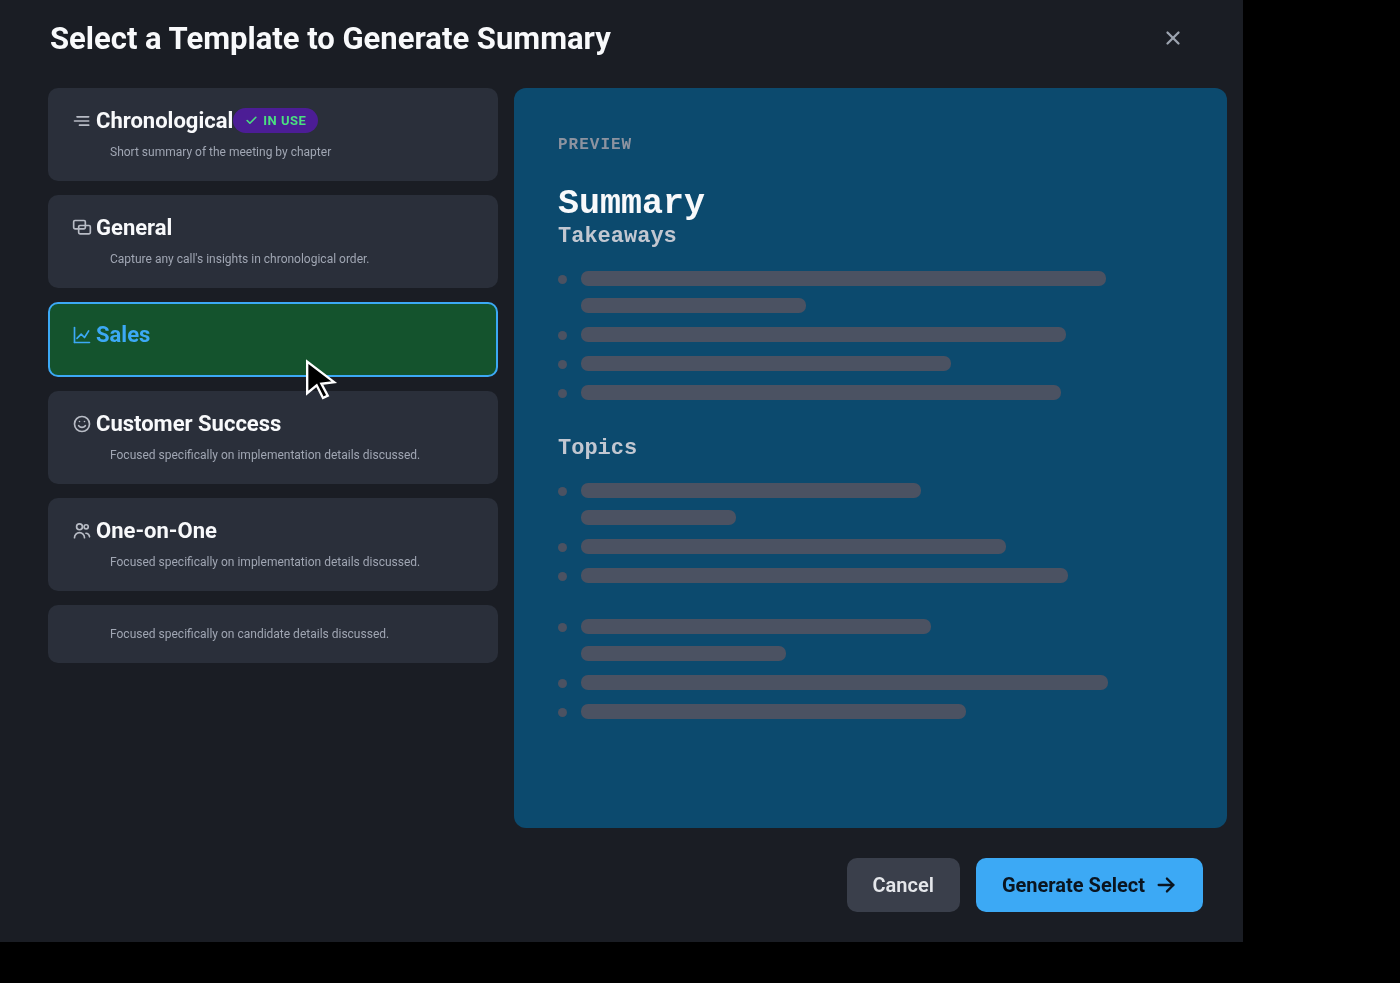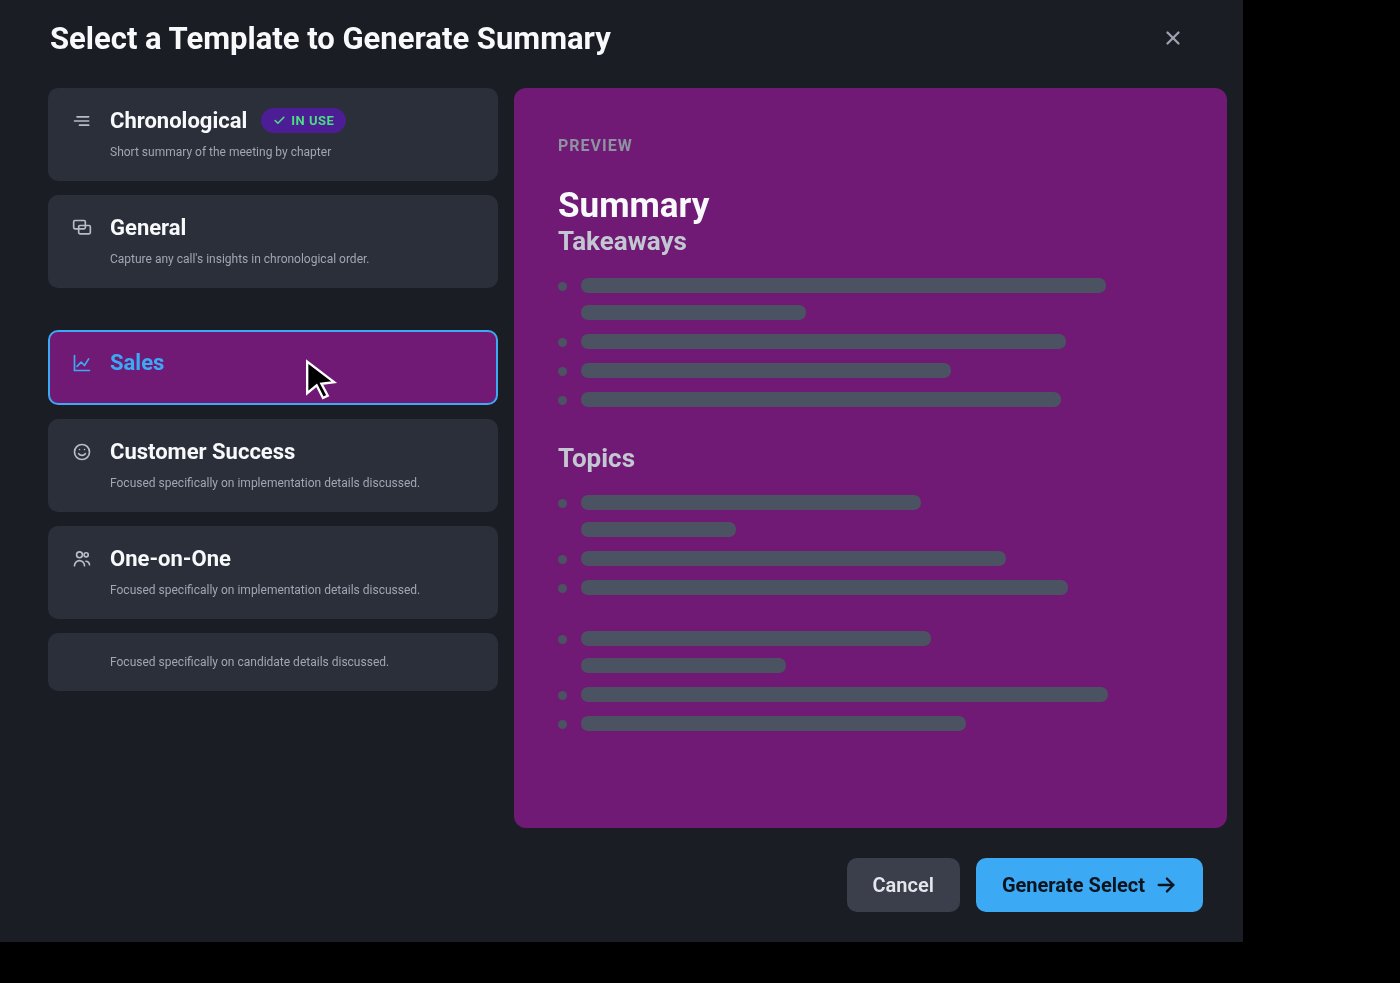--- a/index.html
+++ b/index.html
@@ -56,33 +56,31 @@
     }
     .template-card {
       background: #2a2f3a;
       border-radius: 10px;
       padding: 18px 22px;
       cursor: pointer;
       border: 2px solid transparent;
     }
     .template-card.selected {
       border: 2px solid #3ca9f5;
-      background: #701a75;
-      margin-top: 28px;
+      background: #14532d;
     }
     .template-card.selected .template-title {
       color: #3ca9f5;
     }
     .template-card.selected .template-desc {
       color: #3ca9f5;
     }
     .template-header {
       display: flex;
       align-items: center;
-      gap: 14px;
       margin-bottom: 10px;
     }
     .template-icon {
       color: #b8bcc5;
       width: 24px;
       display: flex;
       align-items: center;
       justify-content: flex-start;
     }
     .template-card.selected .template-icon {
@@ -105,44 +103,45 @@
       gap: 5px;
       letter-spacing: 0.5px;
     }
     .template-desc {
       font-size: 12px;
       color: #a0a6b3;
       line-height: 1.5;
       margin-left: 38px;
     }
     .preview-panel {
-      background: #701a75;
+      background: #0c4a6e;
       border-radius: 12px;
       padding: 48px 44px;
       flex: 1;
       width: 692px;
       height: 740px;
+      font-family: Liberation Mono, monospace;
     }
     .preview-label {
       font-size: 16px;
       font-weight: 700;
       color: #8d93a0;
       letter-spacing: 1px;
       margin-bottom: 30px;
     }
     .preview-title {
       font-size: 35px;
       font-weight: 700;
       color: #f8f9fb;
     }
     .preview-section {
       margin-bottom: 36px;
     }
     .section-title {
-      font-size: 26px;
+      font-size: 22px;
       font-weight: 700;
       color: #c2c7d1;
       margin-bottom: 22px;
     }
     .skeleton-item {
       display: flex;
       align-items: flex-start;
       gap: 14px;
       margin-bottom: 14px;
     }

